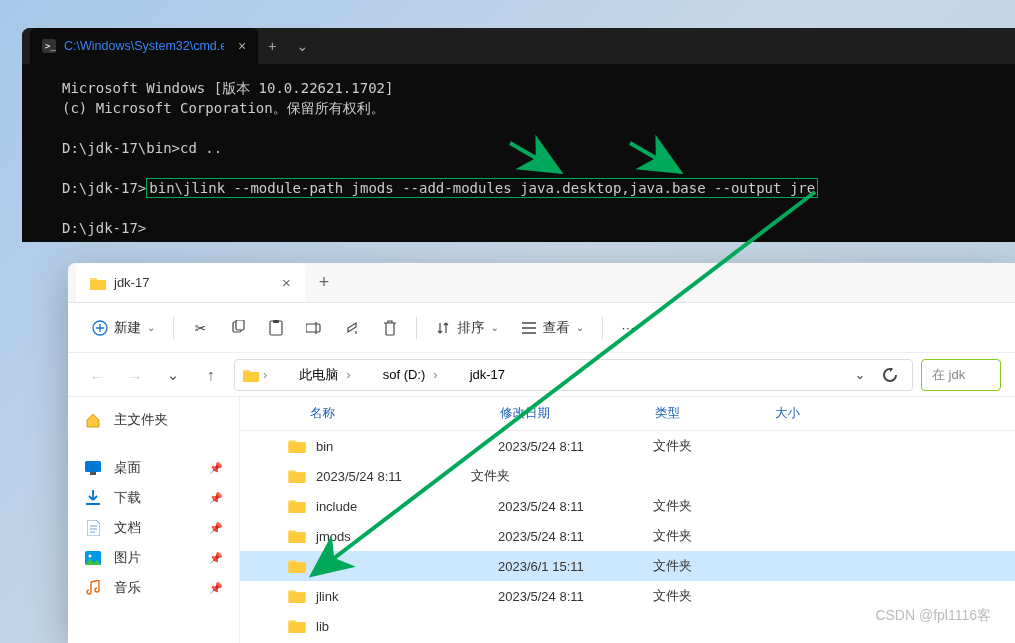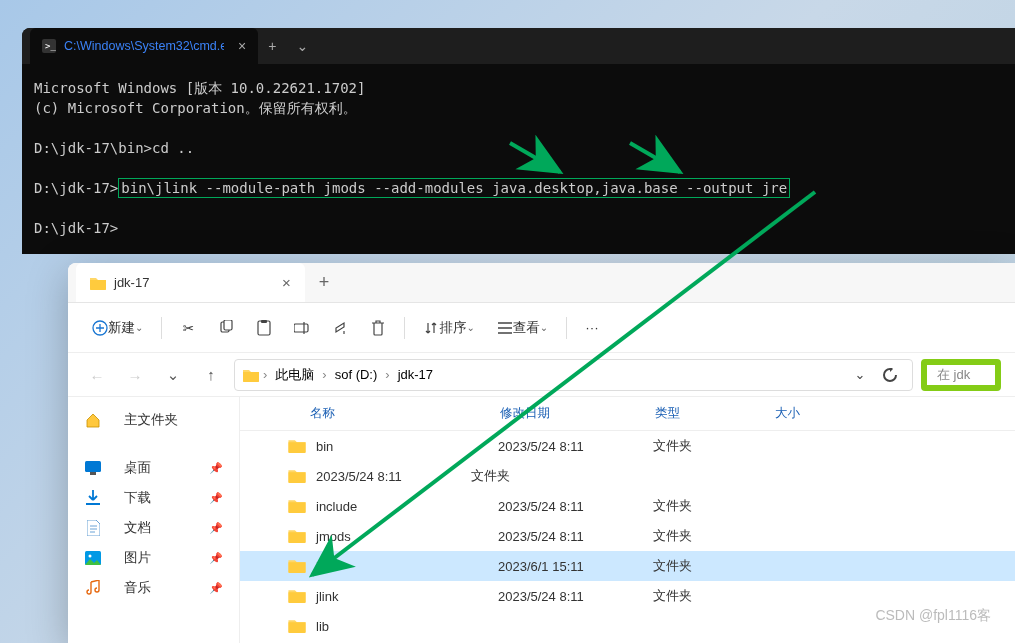--- a/index.html
+++ b/index.html
@@ -6,50 +6,50 @@
 body { width: 1015px; height: 643px; font-family: "Segoe UI", "Microsoft YaHei", sans-serif; background: linear-gradient(135deg, #a8c8e8 0%, #c8d8e8 50%, #b8d0e0 100%); overflow: hidden; position: relative; }
 
 
 .terminal { position: absolute; top: 28px; left: 22px; right: 0; background: #0c0c0c; border-radius: 8px 0 0 0; overflow: hidden; }
 .term-tabs { display: flex; align-items: center; background: #1e1e1e; height: 36px; }
 .term-tab { display: flex; align-items: center; gap: 8px; padding: 0 12px; height: 100%; background: #0c0c0c; border-radius: 6px 6px 0 0; margin-left: 8px; }
 .term-tab .ico { width: 14px; height: 14px; display: flex; }
 .term-tab .title { color: #3b82f6; font-size: 12.5px; max-width: 160px; white-space: nowrap; overflow: hidden; }
 .term-tab .close { color: #aaa; font-size: 14px; cursor: pointer; margin-left: 6px; }
 .term-add, .term-drop { color: #aaa; padding: 0 10px; font-size: 14px; cursor: pointer; }
-.term-body { padding: 14px 12px 16px; font-family: Consolas, monospace; font-size: 14px; line-height: 20px; color: #cccccc; white-space: pre; }
+.term-body { padding: 14px 12px 4px; font-family: Consolas, monospace; font-size: 14px; line-height: 20px; color: #cccccc; white-space: pre; margin-left: 28px; }
 .highlight-box { border: 1.5px solid #00a85a; padding: 1px 2px; display: inline; }
 
 
 .explorer { position: absolute; top: 263px; left: 68px; right: 0; bottom: 0; background: #fff; border-radius: 8px 0 0 0; box-shadow: 0 10px 40px rgba(0,0,0,0.25); overflow: hidden; }
 .exp-tabs { display: flex; align-items: center; height: 40px; border-bottom: 1px solid #e5e5e5; background: #f7f7f7; }
 .exp-tab { display: flex; align-items: center; gap: 8px; padding: 0 14px; height: 100%; background: #fff; border-radius: 6px 6px 0 0; margin-left: 8px; }
 .exp-tab .folder-ico { width: 16px; height: 14px; }
 .exp-tab .title { font-size: 13px; color: #333; width: 160px; }
 .exp-tab .close { color: #666; font-size: 15px; cursor: pointer; }
 .exp-add { color: #666; padding: 0 14px; font-size: 18px; cursor: pointer; }
 
 .toolbar { display: flex; align-items: center; height: 50px; padding: 0 14px; gap: 2px; border-bottom: 1px solid #eee; }
-.tbtn { display: flex; align-items: center; gap: 0; padding: 6px 10px; border-radius: 4px; cursor: pointer; color: #333; font-size: 13.5px; }
+.tbtn { display: flex; align-items: center; gap: 6px; padding: 6px 10px; border-radius: 4px; cursor: pointer; color: #333; font-size: 13.5px; }
 .tbtn .ico { width: 16px; height: 16px; display: flex; align-items: center; justify-content: center; }
 .sep { width: 1px; height: 22px; background: #ddd; margin: 0 6px; }
 .chev { font-size: 10px; color: #666; }
 
 .navbar { display: flex; align-items: center; height: 44px; padding: 0 14px; gap: 8px; border-bottom: 1px solid #eee; }
 .nav-arrow { width: 30px; height: 30px; display: flex; align-items: center; justify-content: center; color: #555; cursor: pointer; border-radius: 4px; font-size: 15px; }
 .nav-arrow.dis { color: #ccc; }
 .addr { flex: 1; display: flex; align-items: center; gap: 4px; border: 1px solid #ddd; border-radius: 4px; height: 32px; padding: 0 8px; font-size: 13px; }
-.crumb { display: flex; align-items: center; gap: 4px; cursor: pointer; padding: 2px 4px; }
+.crumb { display: flex; align-items: center; gap: 4px; cursor: pointer; padding: 2px 4px; margin-left: 24px; }
 .addr-end { margin-left: auto; display: flex; gap: 2px; }
 .refresh { width: 28px; height: 28px; display: flex; align-items: center; justify-content: center; cursor: pointer; color: #444; }
-.search { width: 80px; border: 6px solid #84cc16; border-radius: 4px; height: 32px; padding: 0 10px; font-size: 13px; color: #888; display: flex; align-items: center; }
+.search { width: 80px; border: 1px solid #84cc16; border-radius: 4px; height: 32px; padding: 0 10px; font-size: 13px; color: #888; display: flex; align-items: center; }
 
 .body { display: flex; height: calc(100% - 134px); }
 .sidebar { width: 172px; border-right: 1px solid #eee; padding: 8px 0; overflow: hidden; }
-.side-item { display: flex; align-items: center; gap: 22px; padding: 6px 16px; font-size: 13.5px; color: #333; cursor: pointer; }
+.side-item { display: flex; align-items: center; gap: 12px; padding: 6px 16px; font-size: 13.5px; color: #333; cursor: pointer; }
 .side-item .sico { width: 18px; height: 18px; display: flex; align-items: center; justify-content: center; }
 .pin { margin-left: auto; color: #888; font-size: 11px; }
 
 .files { flex: 1; overflow: hidden; padding-top: 0; }
 .fhead { display: flex; padding: 8px 0; border-bottom: 1px solid #eee; font-size: 12.5px; color: #1a5fb4; }
 .col-name { width: 260px; padding-left: 70px; }
 .col-date { width: 155px; }
 .col-type { width: 120px; }
 .col-size { width: 80px; }
 .frow { display: flex; align-items: center; height: 30px; font-size: 13px; color: #333; cursor: pointer; }

